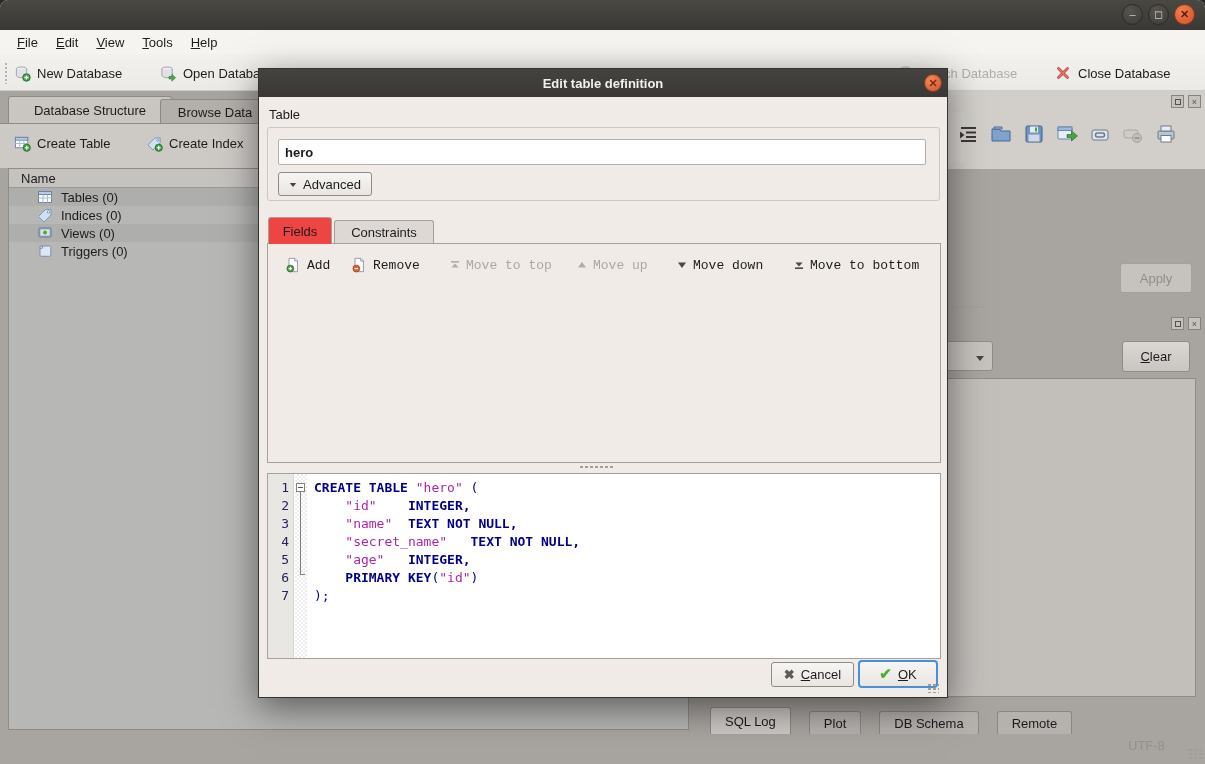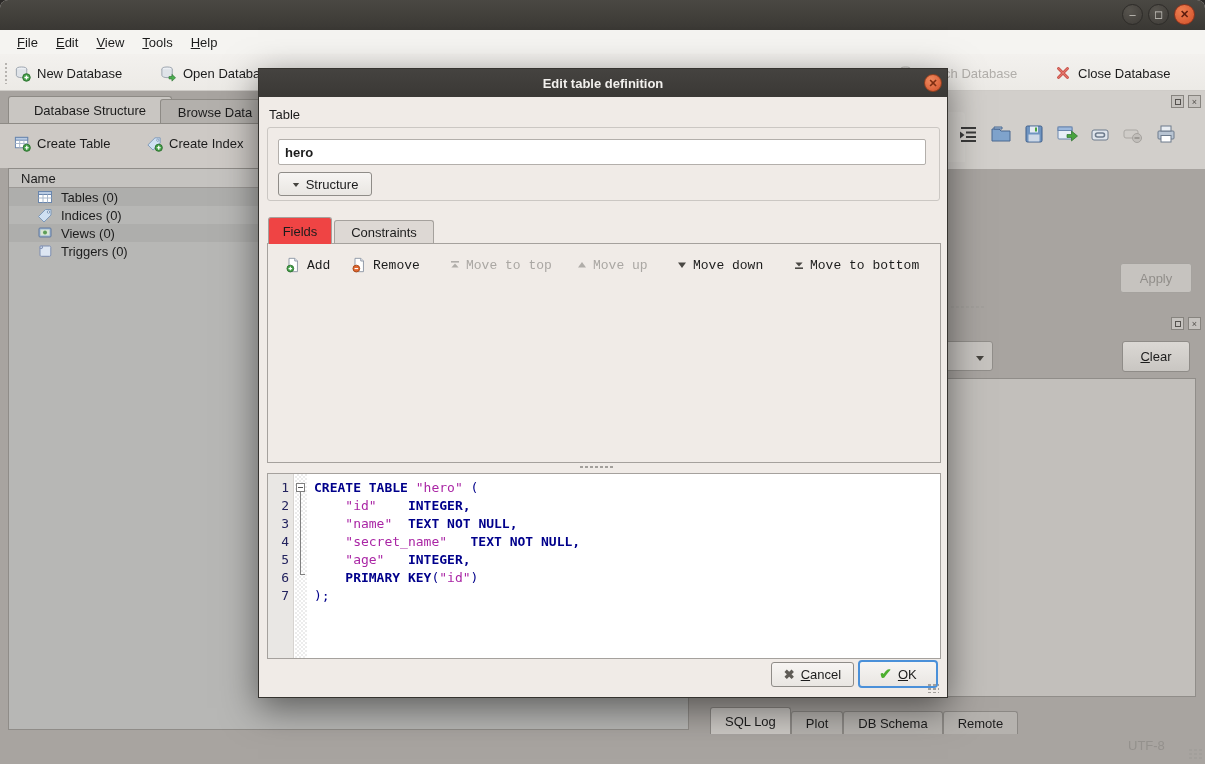--- a/index.html
+++ b/index.html
@@ -295,21 +295,21 @@
     <div class="dockbtn">×</div>
   </div>
   <div class="abs" style="left:900px;top:341px;width:93px;height:30px;background:#c6c3bf;border:1px solid #918e8a;border-radius:3px;">
     <div class="tri-d abs" style="right:8px;top:10px;"></div>
   </div>
   <div class="abs btn uline" style="left:1122px;top:341px;width:68px;height:31px;">
     <span><u>C</u>lear</span>
   </div>
   <div class="abs sunken" style="left:712px;top:378px;width:484px;height:319px;"></div>
 
-  <div class="abs" id="bottom-tabs" style="left:710px;top:707px;display:flex;gap:0;align-items:flex-end;">
+  <div class="abs" id="bottom-tabs" style="left:710px;top:707px;display:flex;gap:18px;align-items:flex-end;">
       <div class="bottom-tab " style="background: rgb(203, 200, 196); height: 27px;">SQL Log</div>
       <div class="bottom-tab " style="background: rgb(181, 178, 174); height: 23px;">Plot</div>
       <div class="bottom-tab " style="background: rgb(181, 178, 174); height: 23px;">DB Schema</div>
       <div class="bottom-tab " style="background: rgb(181, 178, 174); height: 23px;">Remote</div>
     </div>
 
   <div class="abs" style="left:1128px;top:738px;color:#94918d;">UTF-8</div>
   <div class="abs dots-h" style="left:1188px;top:748px;width:14px;height:12px;"></div>
 
   <div class="abs dialog">
@@ -318,21 +318,21 @@
       <div class="dlg-close">✕</div>
     </div>
 
     <div class="abs" style="left:10px;top:38px;">Table</div>
     <div class="abs" style="left:8px;top:58px;width:673px;height:74px;border:1px solid #cbc7c3;border-radius:3px;"></div>
     <div class="abs field" style="left:19px;top:70px;width:648px;height:26px;font-weight:bold;">
       <span>hero</span>
     </div>
     <div class="abs btn" style="left:19px;top:103px;width:94px;height:24px;background:linear-gradient(#f7f5f3,#e9e6e2);">
       <span class="tri-d" style="border-top-color:#46443f;transform:scale(.8);"></span>
-      <span>Structure</span>
+      <span>Advanced</span>
     </div>
 
     <div class="dtab active" style="left:9px;top:148px;width:64px;height:27px;">
       <span>Fields</span>
     </div>
     <div class="dtab inactive" style="left:75px;top:151px;width:100px;height:24px;">
       <span>Constraints</span>
     </div>
     <div class="abs dlg-panel">
       <div id="field-actions" style="position:relative;height:34px;font-family:Liberation Mono, monospace;">

